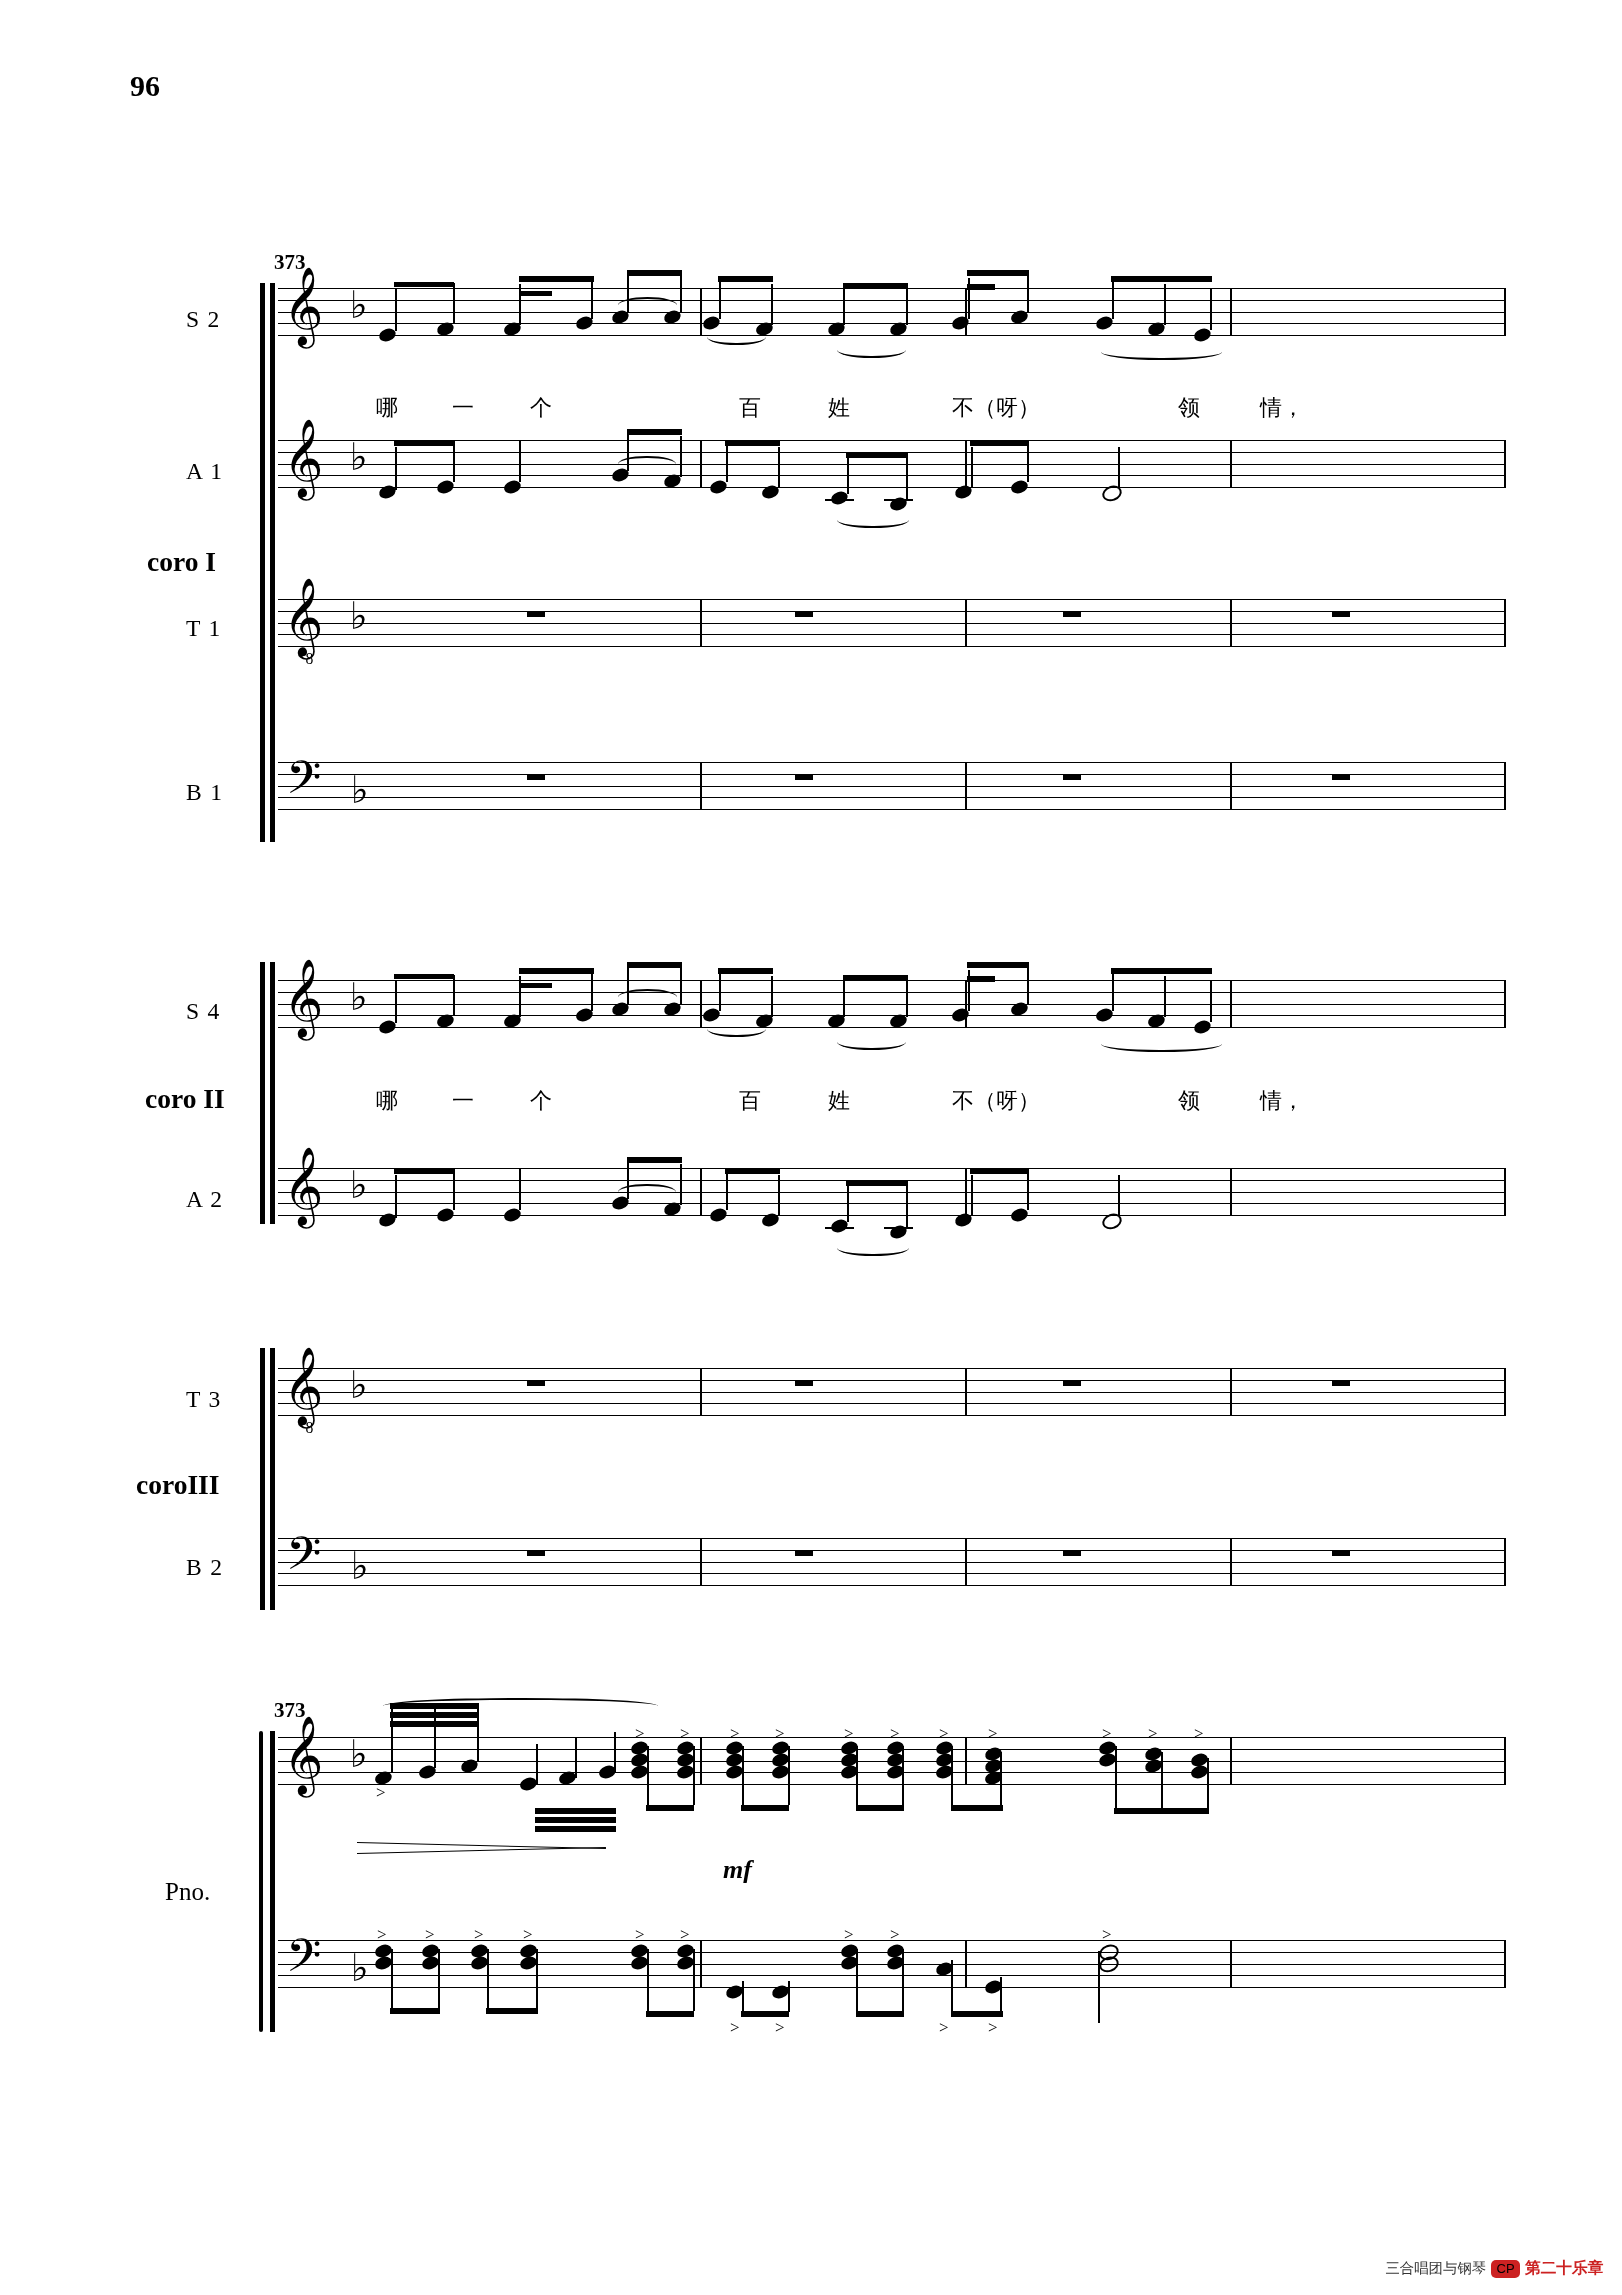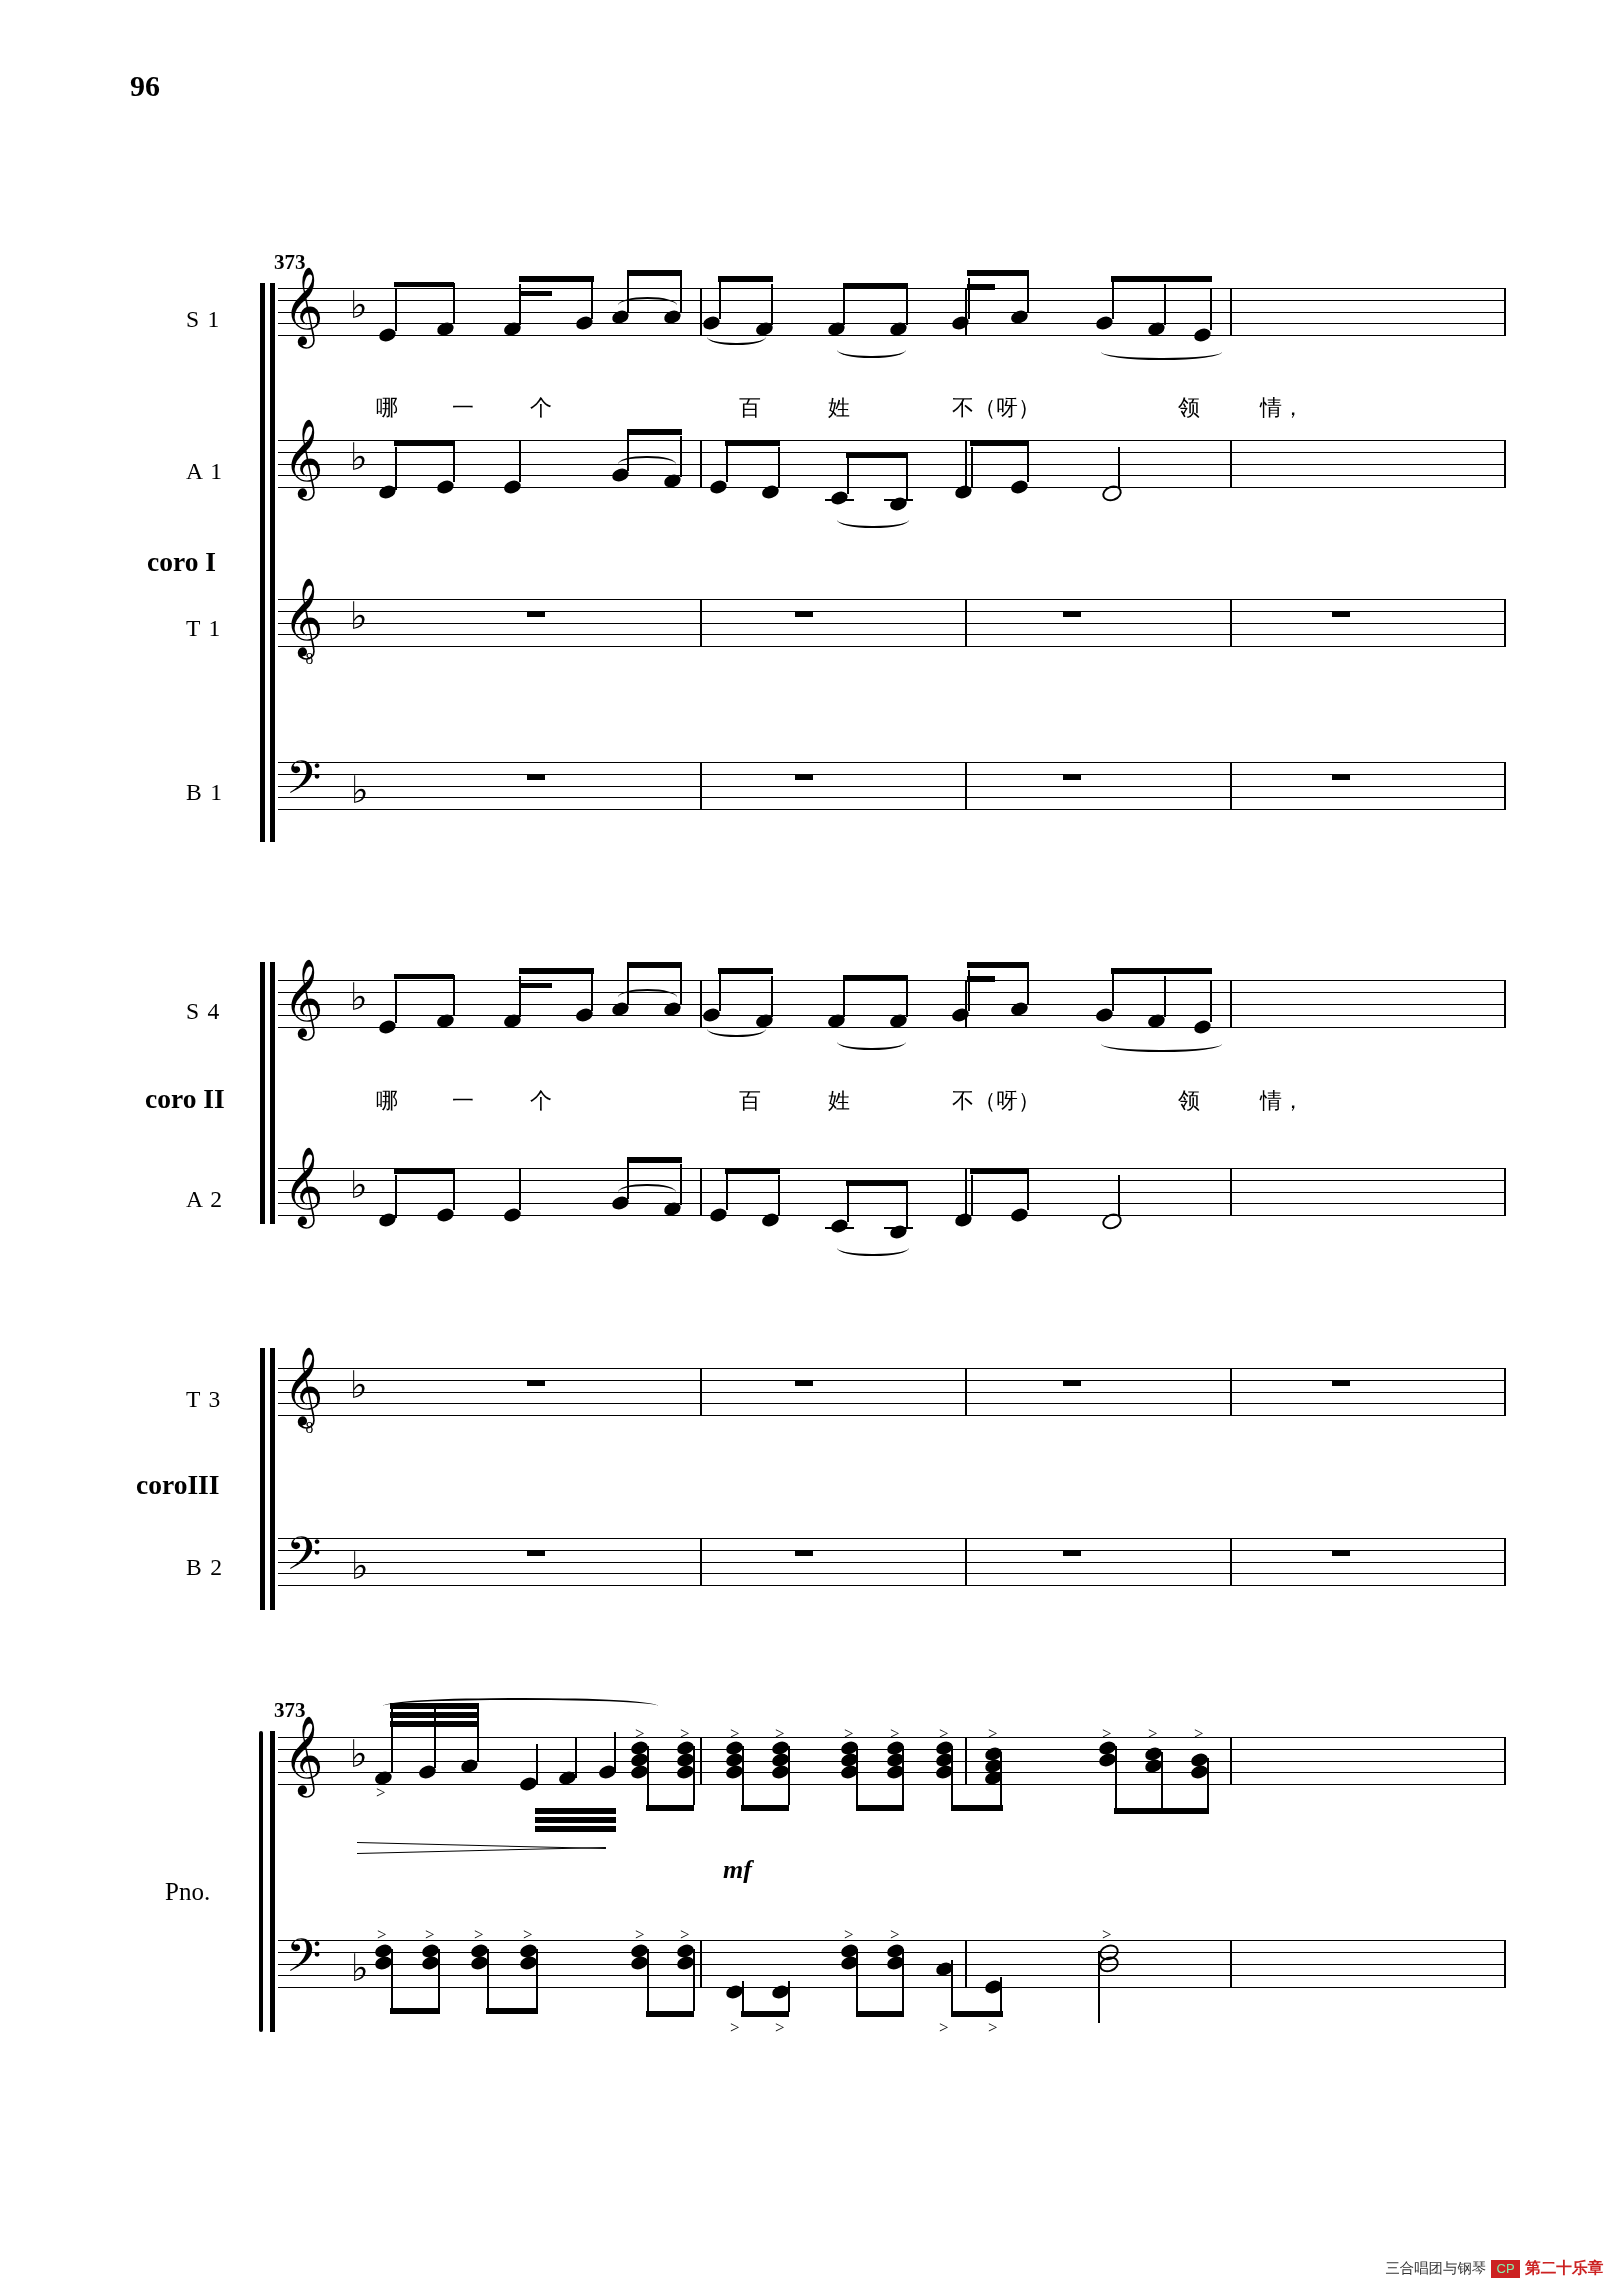--- a/index.html
+++ b/index.html
@@ -231,25 +231,25 @@
     gap: 5.2px;
   }
   .footer-text {
     font-family: "Liberation Serif", serif;
     font-size: 14.4px;
     color: #333;
   }
   .footer-logo {
     display: inline-block;
     background: #cc2222;
-    color: #86efac;
+    color: #000000;
     font-family: "Liberation Sans", sans-serif;
     font-size: 13px;
     padding: 1.3px 5.2px;
-    border-radius: 0;
+    border-radius: 5px;
   }
   .footer-site {
     font-family: "Liberation Serif", serif;
     font-size: 15.7px;
     color: #cc2222;
     font-weight: bold;
   }
 </style>
 </head>
 <body>
@@ -261,21 +261,21 @@
 
 <div id="score">
 
   <div class="measure-num" style="left:274px; top:250px;">373</div>
 
   <div class="brace-group" style="left:260px; top:283px; height:559px;"></div>
   <div class="barline thick" style="left:270px; top:283px; height:559px;"></div>
 
   <div class="coro-label" style="left:147px; top:546px;">coro I</div>
 
-  <div class="part-label" style="left:186px; top:306px;">S 1</div>
+  <div class="part-label" style="left:186px; top:306px;">S 2</div>
   <div class="system" style="left:278px; top:288px; width:1227px; height:50px;">
     <div class="staff">
       <div class="ln l0"></div>
         <div class="ln l1"></div>
         <div class="ln l2"></div>
         <div class="ln l3"></div>
         <div class="ln l4"></div>
     </div>
     <div class="clef treble" style="left:5.2px; top:-16.4px;">𝄞</div>
     <div class="keysig" style="left:72px; top:-2px;">♭</div>

